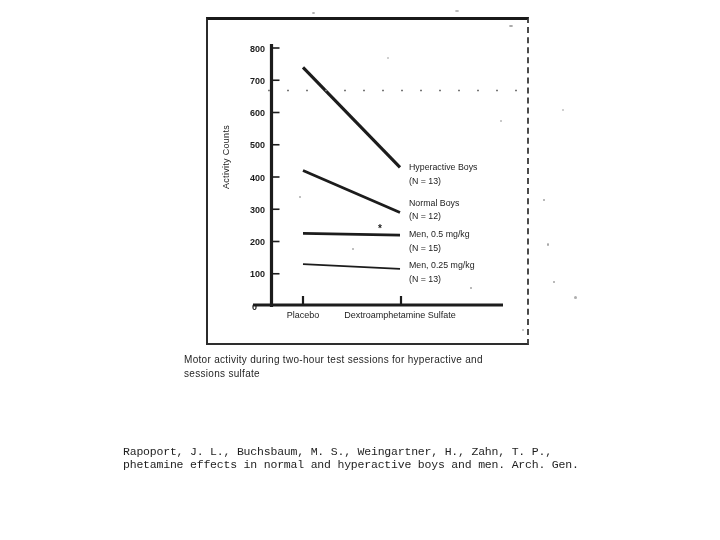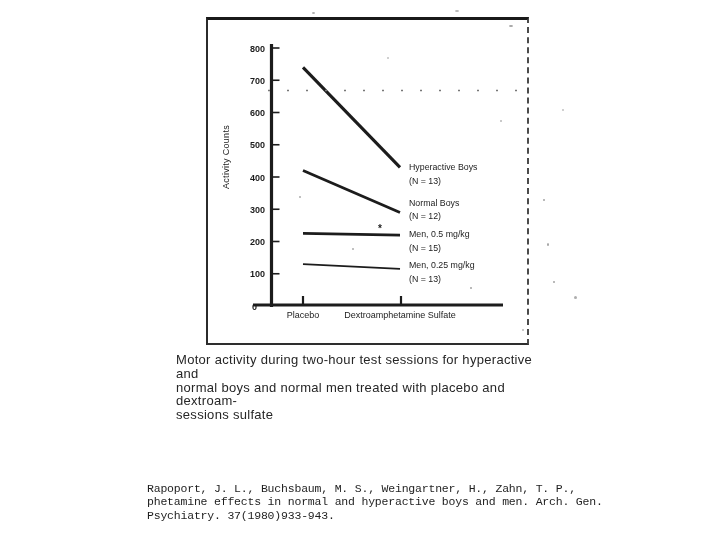--- a/index.html
+++ b/index.html
@@ -27,37 +27,36 @@
     position: absolute;
     left: 0; top: 0;
     width: 720px; height: 540px;
   }
   #chart-svg text {
     font-family: "Liberation Sans", sans-serif;
     fill: #1c1c1c;
   }
   .caption {
     position: absolute;
-    left: 176px; top: 353px;
+    left: 184px; top: 353px;
     width: 370px;
-    font-size: 13px;
+    font-size: 10px;
     line-height: 13.8px;
     letter-spacing: 0.3px;
     color: #262626;
   }
   .citation {
     position: absolute;
-    left: 147px; top: 445px;
+    left: 123px; top: 445px;
     width: 470px;
     font-family: "Liberation Mono", "DejaVu Sans Mono", monospace;
     font-size: 11.5px;
     line-height: 13.4px;
     letter-spacing: -0.2px;
     color: #1e1e1e;
-    margin-top: 37px;
   }
   .speck {
     position: absolute;
     background: #4a4a4a;
     border-radius: 50%;
     pointer-events: none;
   }
 </style>
 </head>
 <body>
@@ -102,28 +101,26 @@
       <text x="409" y="250.55" font-size="8.8">(N = 15)</text>
       <line x1="303" y1="264.075" x2="400" y2="268.9125" stroke="#1c1c1c" stroke-width="1.7"></line>
       <text x="409" y="268.4125" font-size="8.8">Men, 0.25 mg/kg</text>
       <text x="409" y="281.9125" font-size="8.8">(N = 13)</text>
       <text x="378" y="232" font-size="10" font-weight="bold">*</text>
       <line x1="268" y1="90.5" x2="520" y2="90.5" stroke="#777" stroke-width="1.3" stroke-dasharray="2 17"></line>
     </svg>
 
   <div class="caption">
     <div>Motor activity during two-hour test sessions for hyperactive and</div>
-    <div>normal boys and normal men treated with placebo and dextroam-</div>
     <div>sessions sulfate</div>
   </div>
 
   <div class="citation">
     <div>Rapoport, J. L., Buchsbaum, M. S., Weingartner, H., Zahn, T. P.,</div>
     <div>phetamine effects in normal and hyperactive boys and men. Arch. Gen.</div>
-    <div>Psychiatry. 37(1980)933-943.</div>
   </div>
 
   <div class="speck" style="left:312px;top:12px;width:3px;height:2px;opacity:.45"></div>
   <div class="speck" style="left:455px;top:10px;width:4px;height:2px;opacity:.4"></div>
   <div class="speck" style="left:509px;top:25px;width:4px;height:2px;opacity:.5"></div>
   <div class="speck" style="left:387px;top:57px;width:2px;height:2px;opacity:.35"></div>
   <div class="speck" style="left:500px;top:120px;width:2px;height:2px;opacity:.4"></div>
   <div class="speck" style="left:299px;top:196px;width:2px;height:2px;opacity:.45"></div>
   <div class="speck" style="left:352px;top:248px;width:2px;height:2px;opacity:.45"></div>
   <div class="speck" style="left:470px;top:287px;width:2px;height:2px;opacity:.5"></div>

